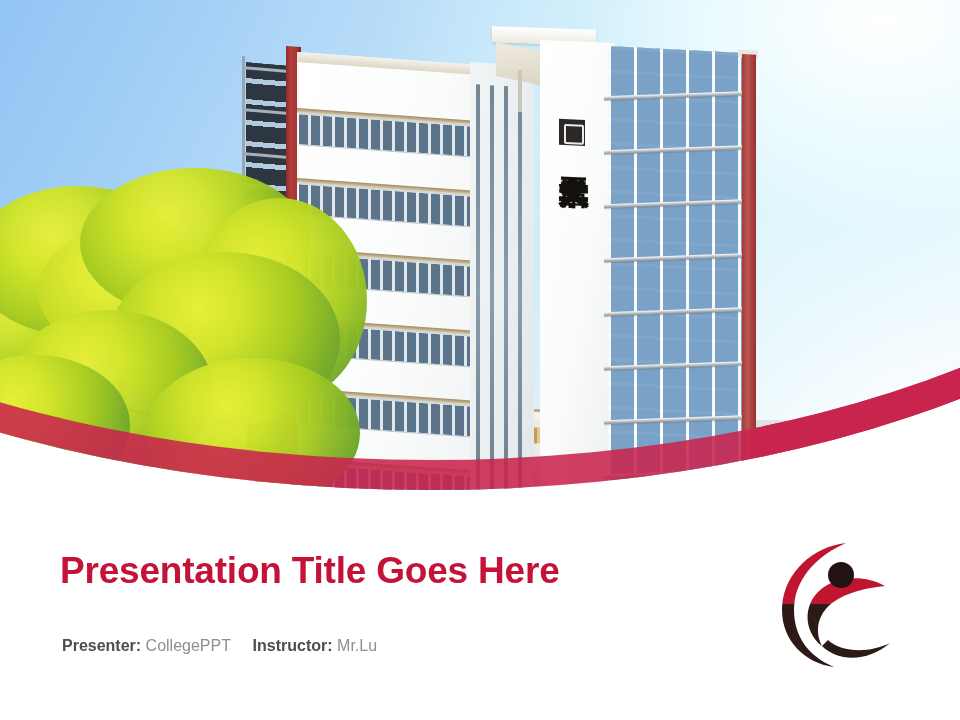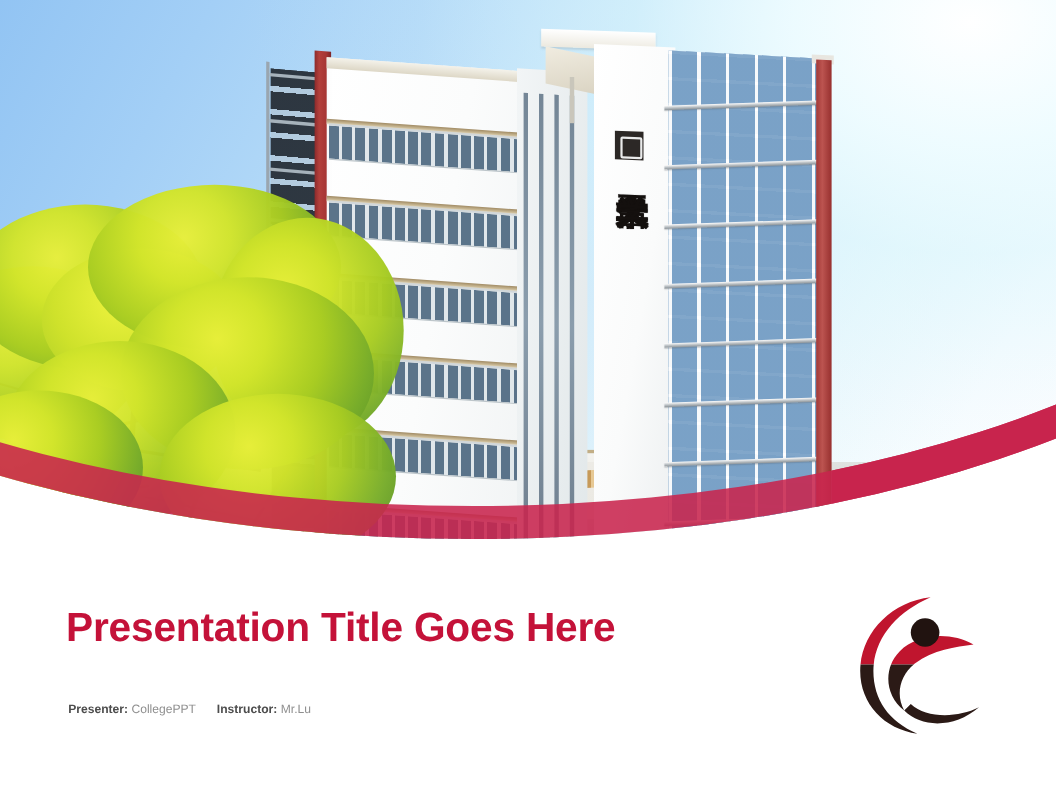--- a/index.html
+++ b/index.html
@@ -430,21 +430,21 @@
     color: #c41239;
     font-size: 37px;
     font-weight: 700;
     letter-spacing: -0.2px;
     white-space: nowrap;
   }
   .meta {
     position: absolute;
     left: 62px;
     top: 634px;
-    font-size: 11px;
+    font-size: 16px;
     line-height: 23px;
     color: #8c8c8c;
     white-space: nowrap;
   }
   .meta .lbl {
     color: #4d4d4d;
     font-weight: 700;
   }
   .meta .val { color: #8f8f8f; font-weight: 400; }
   .meta .gap { display: inline-block; width: 13px; }

